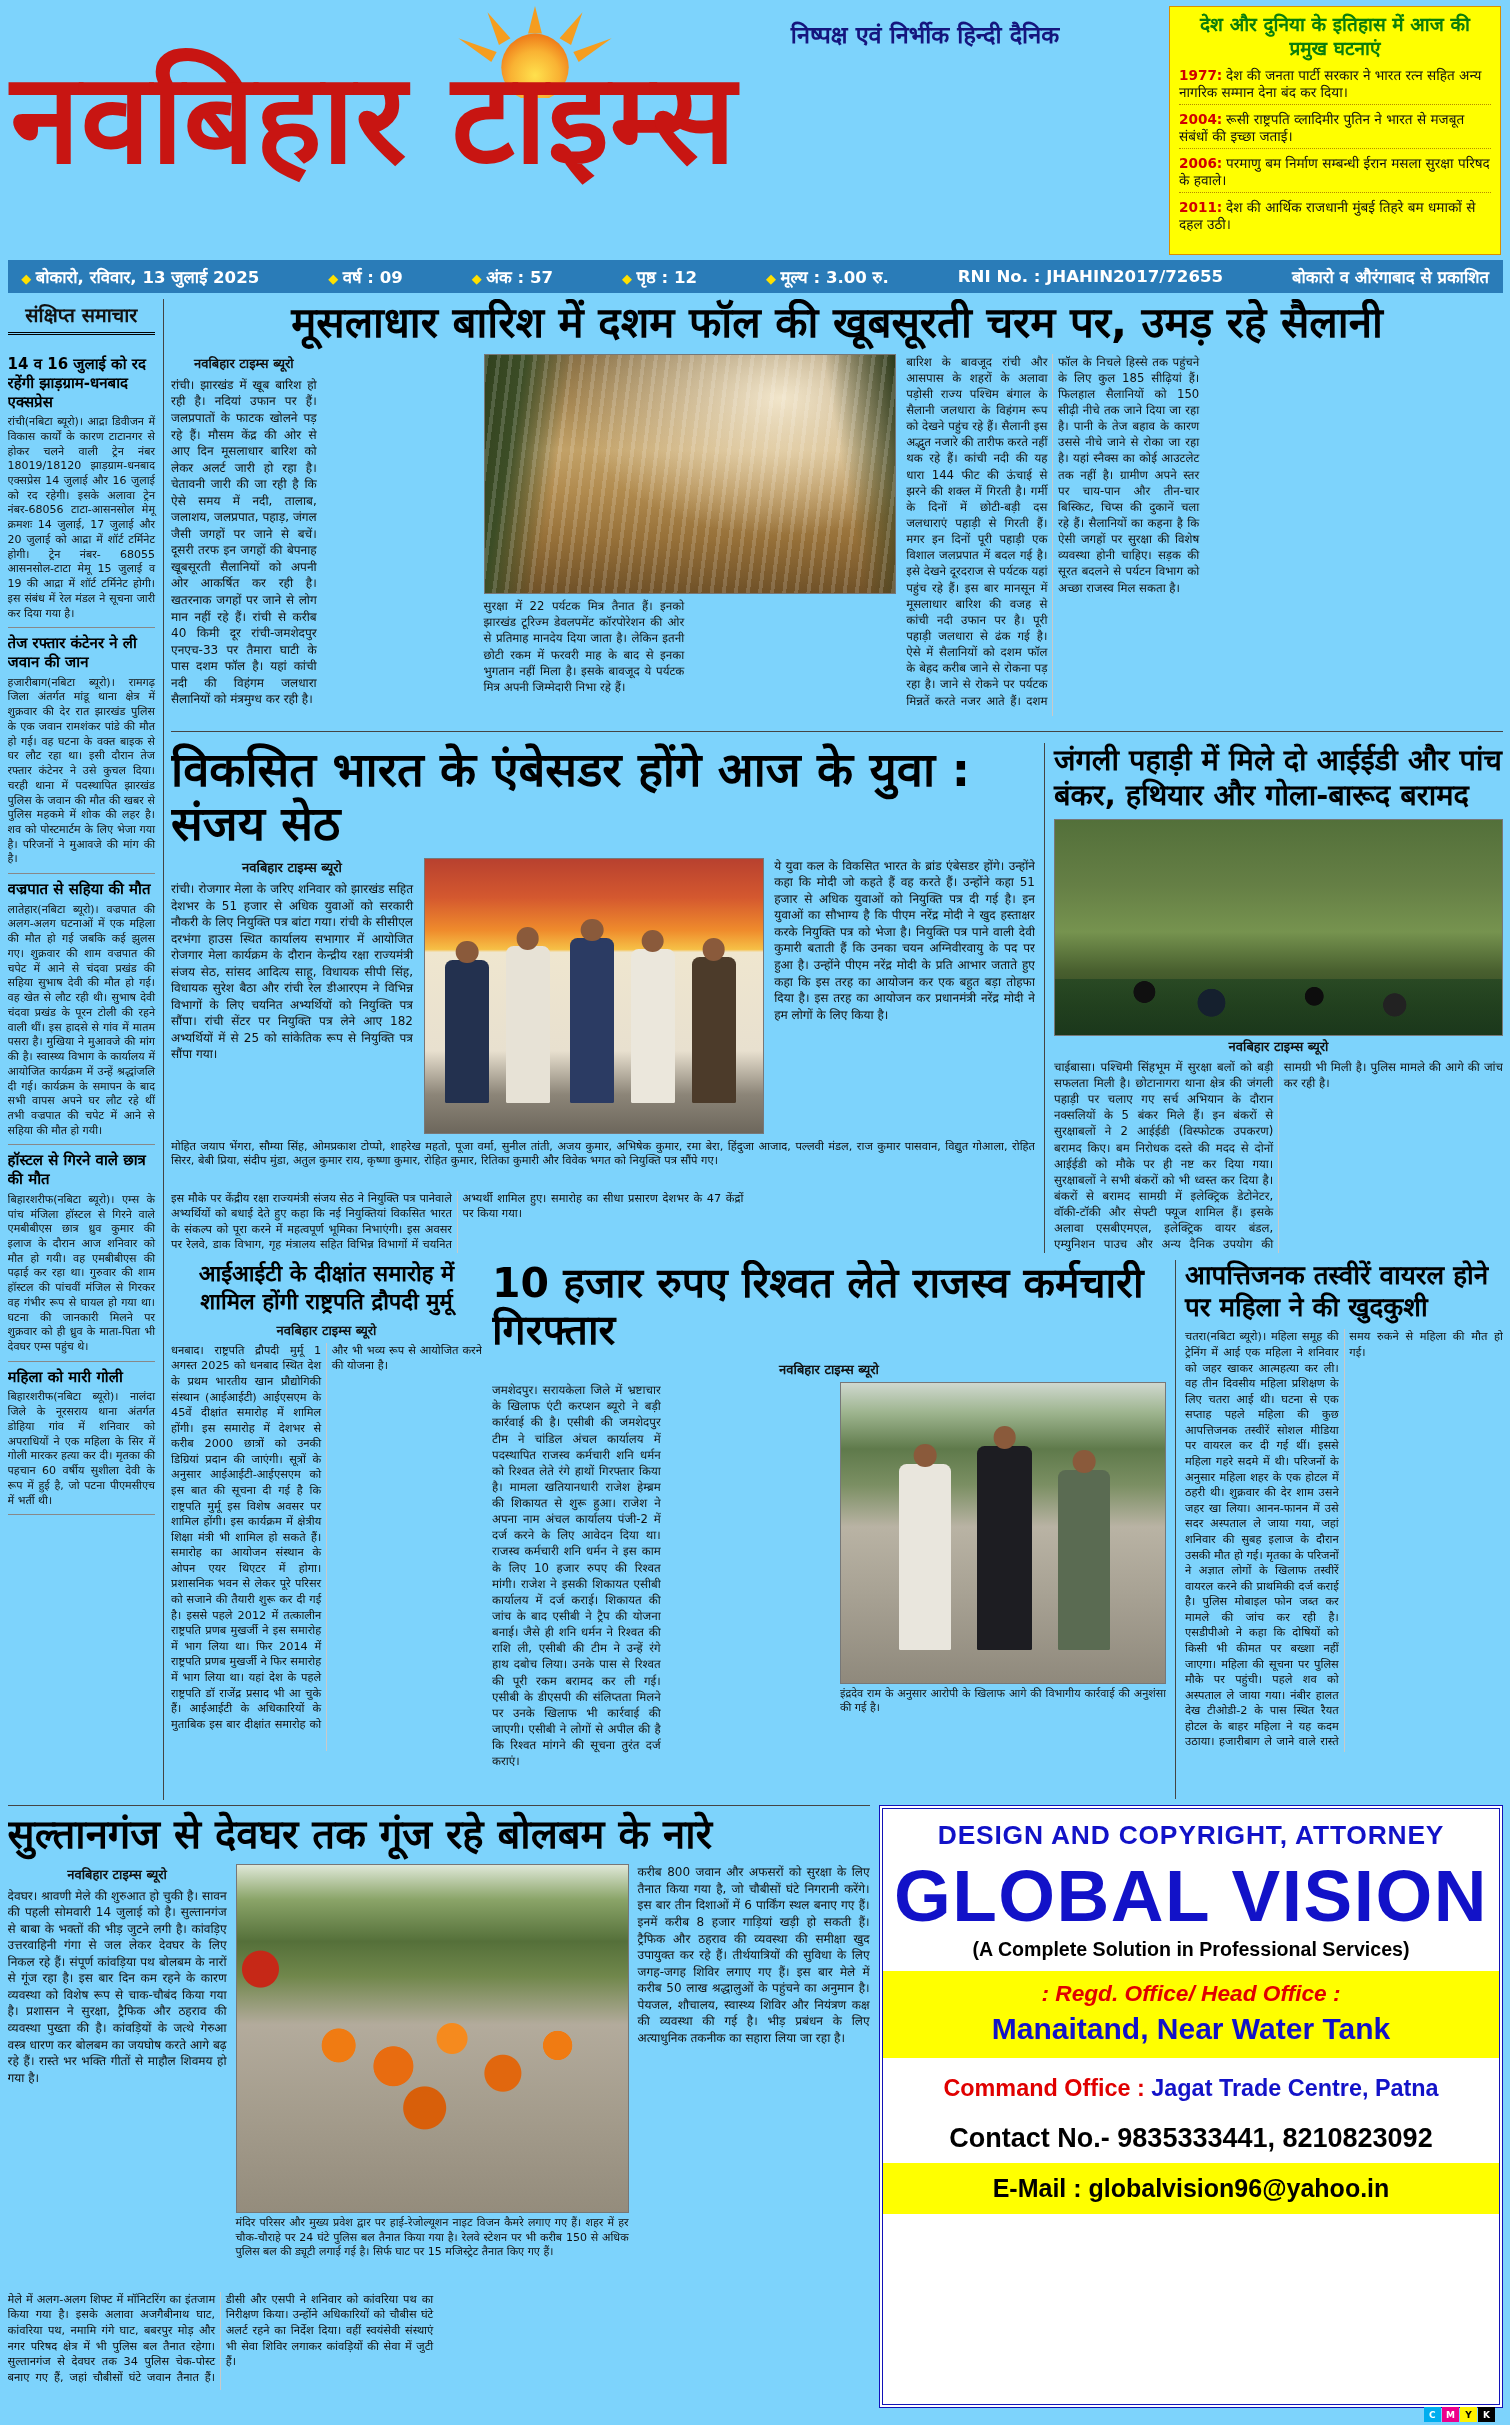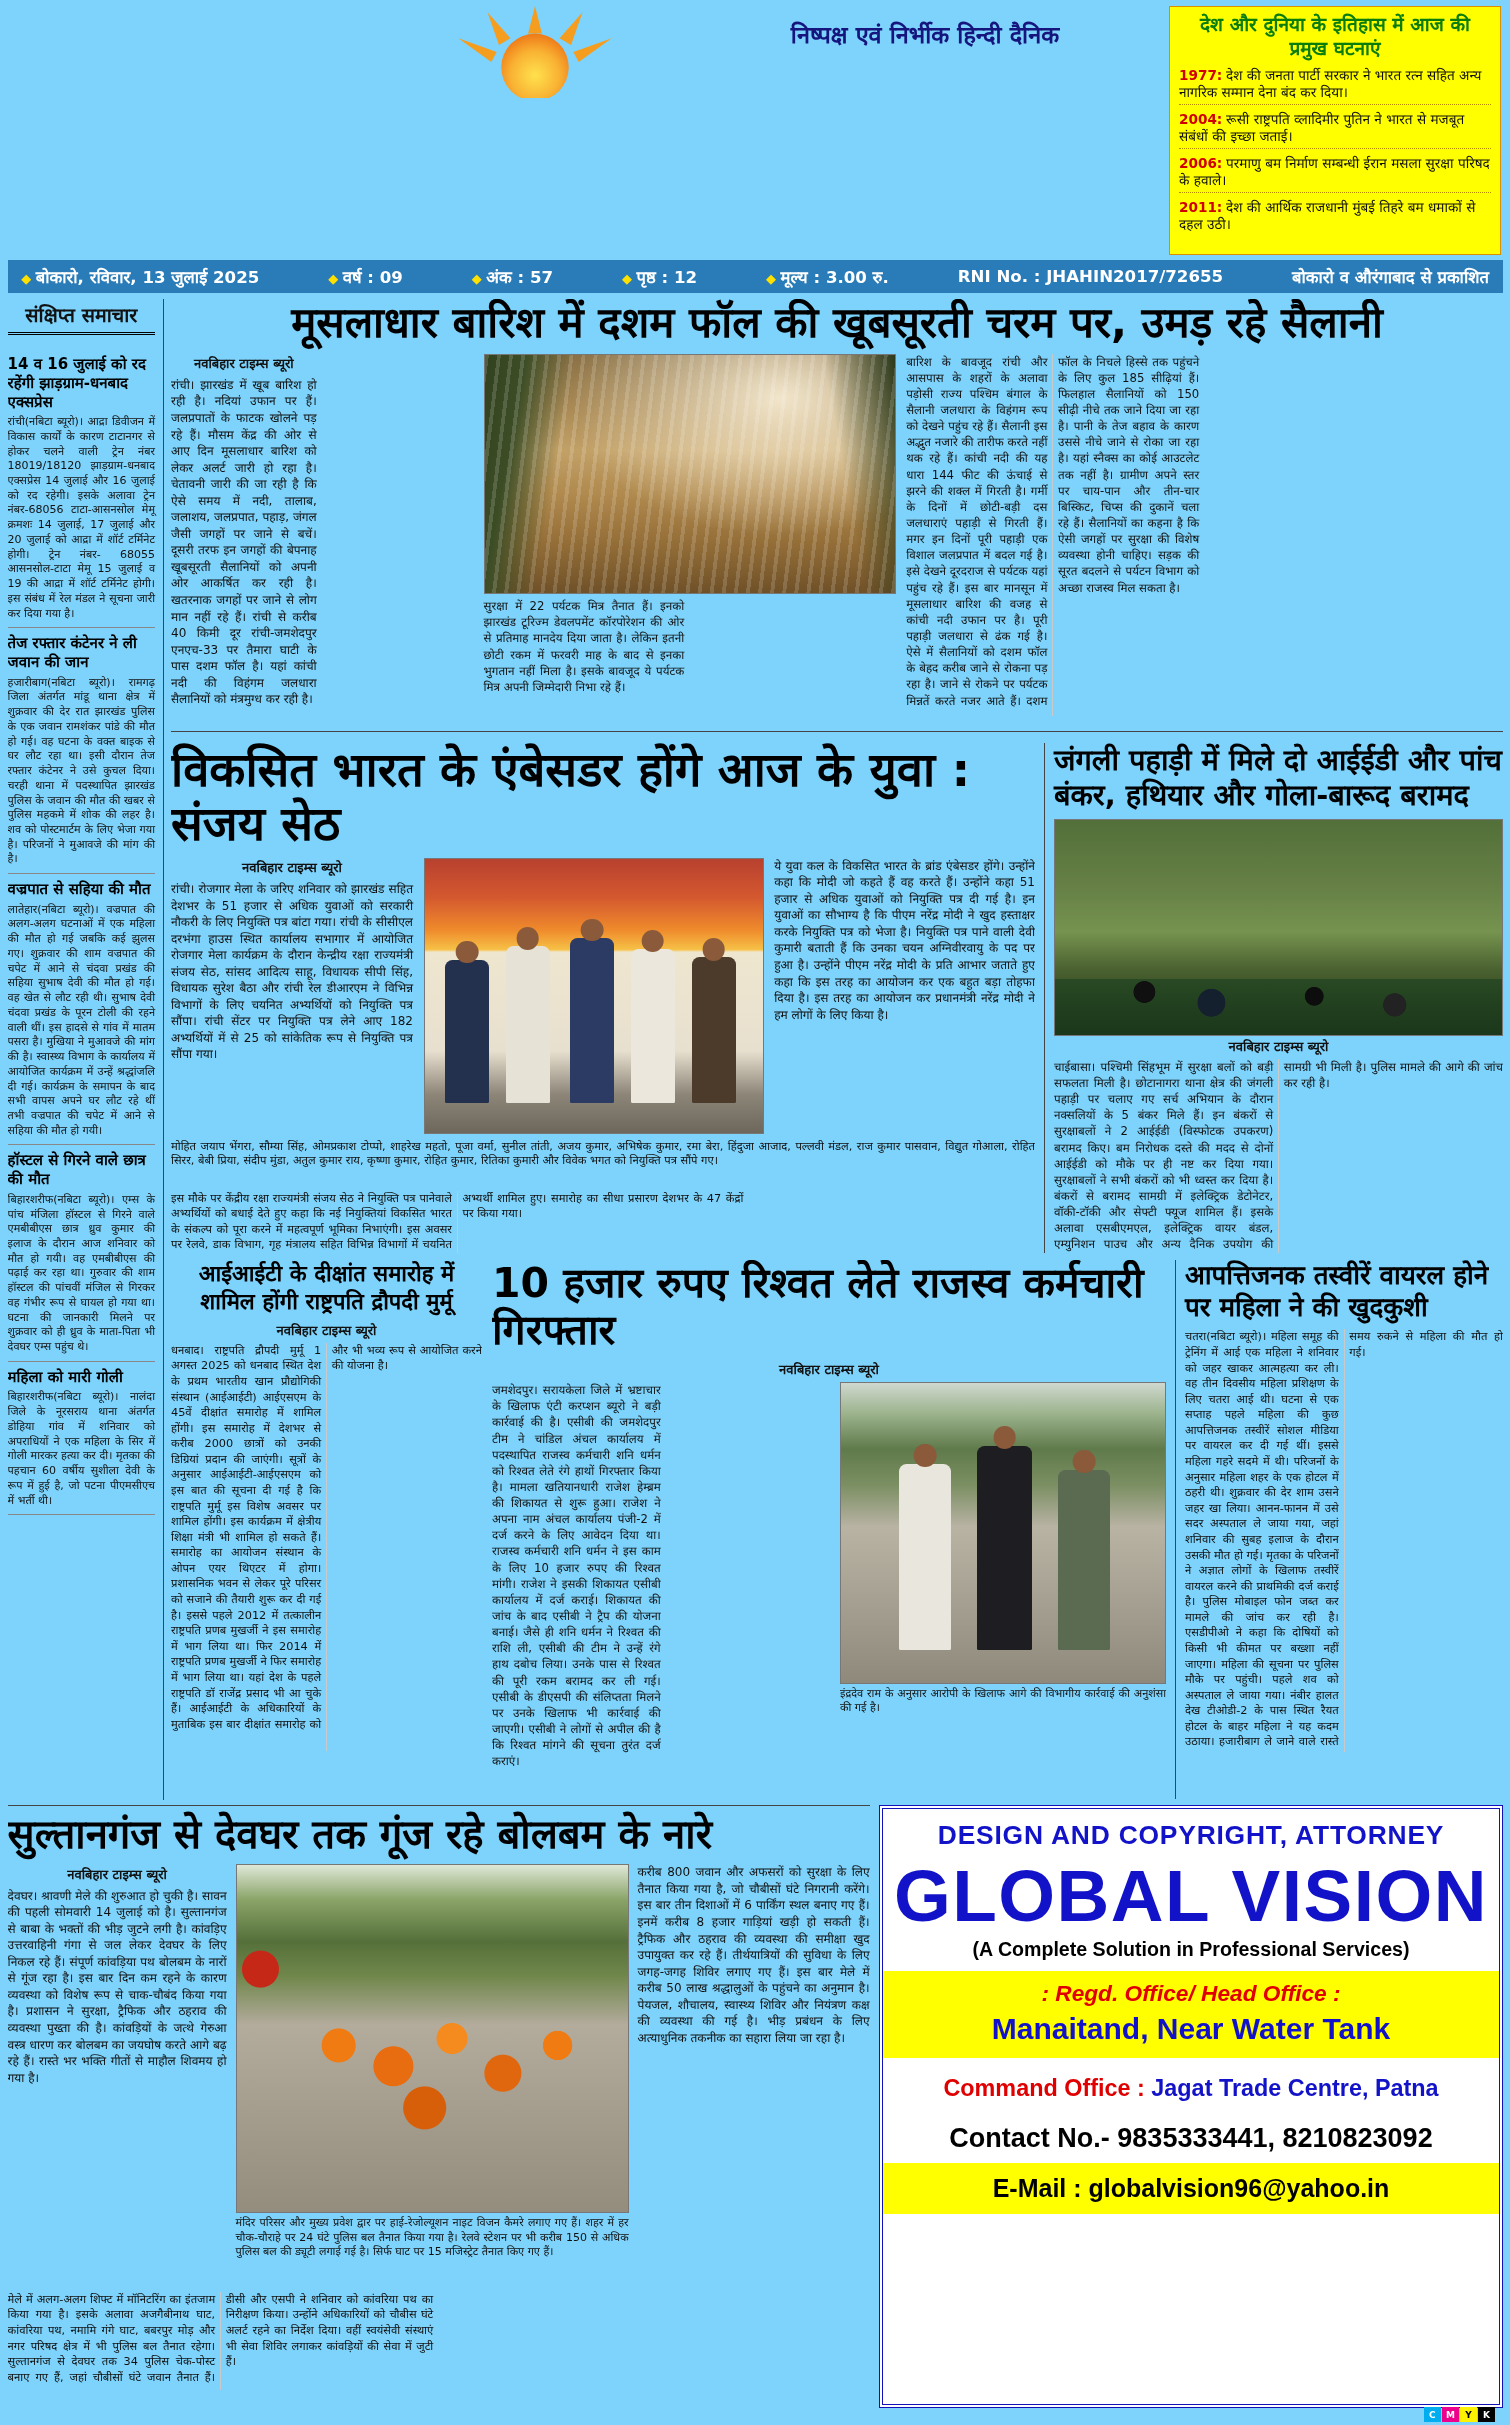--- a/index.html
+++ b/index.html
@@ -164,20 +164,21 @@
       <g fill="#f59d1f">
         <polygon points="110,0 119,36 101,36"></polygon>
         <polygon points="48,8 78,42 63,51"></polygon>
         <polygon points="172,8 142,42 157,51"></polygon>
         <polygon points="10,42 60,60 53,73"></polygon>
         <polygon points="210,42 160,60 167,73"></polygon>
       </g>
       <circle cx="110" cy="80" r="44" fill="url(#sg)"></circle>
     </svg>
   </div>
+  <div class="abs paper-title">नवबिहार टाइम्स</div>
 
   <div class="abs history-box">
     <div class="hb-title">देश और दुनिया के इतिहास में आज की प्रमुख घटनाएं</div>
     <div class="hb-item">
       <span class="hb-year">1977:</span><span>देश की जनता पार्टी सरकार ने भारत रत्न सहित अन्य नागरिक सम्मान देना बंद कर दिया।</span>
     </div>
     <div class="hb-item">
       <span class="hb-year">2004:</span><span>रूसी राष्ट्रपति व्लादिमीर पुतिन ने भारत से मजबूत संबंधों की इच्छा जताई।</span>
     </div>
     <div class="hb-item">

